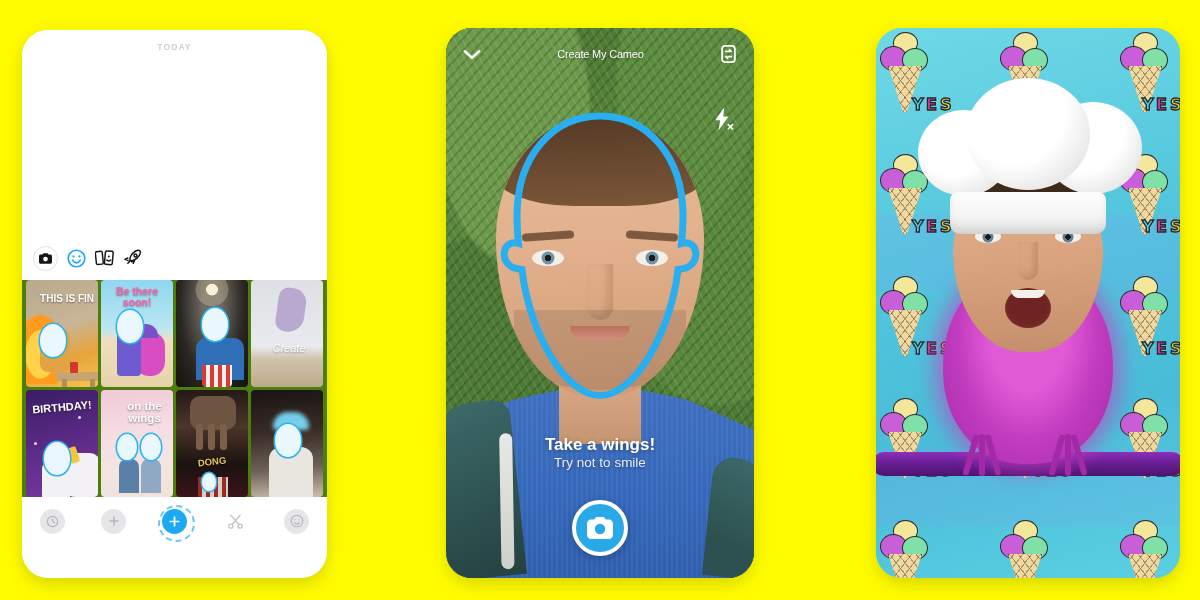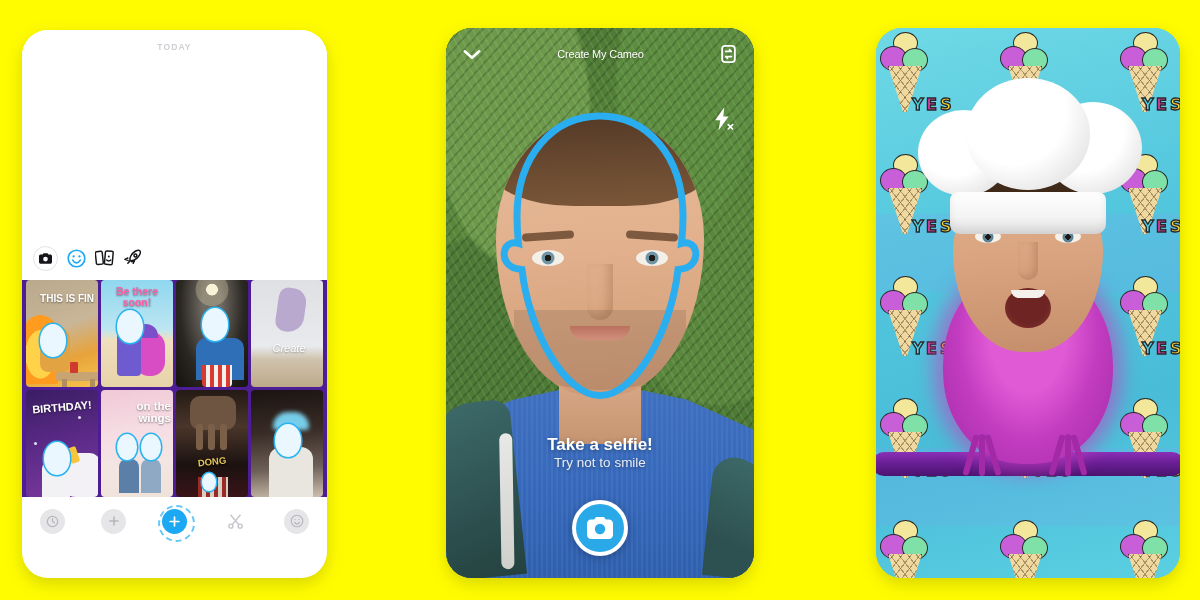--- a/index.html
+++ b/index.html
@@ -67,21 +67,21 @@
   }
   .send-field {
     flex:1; height:25px; border-radius:13px; background:#f1f1f3;
     display:flex; align-items:center; padding:0 9px;
   }
   .send-field .ph { font-size:12.5px; color:#b4b4ba; flex:1; }
   .bar-icon { flex:none; display:flex; align-items:center; justify-content:center; }
 
   .cameo-grid {
     display:grid; grid-template-columns:repeat(4,1fr);
-    gap:3px; padding:0 4px; background:#4c1d95;
+    gap:3px; padding:0 4px; background:#4d7c0f;
   }
   .cameo-tile {
     position:relative; height:107px; border-radius:4px; overflow:hidden;
     background:#ddd;
   }
   .cameo-face {
     position:absolute; width:26px; height:33px; border-radius:50% 50% 48% 48%;
     background:#eaf7ff; box-shadow:0 0 0 1.5px #2ab3f0;
   }
   .tile-text {
@@ -446,21 +446,21 @@
         <div class="kid"></div>
         <div class="cameo-face" style="left:18px;top:52px;"></div>
         <div class="tile-text" style="left:2px;right:2px;top:12px;font-size:11px;text-align:center;transform:rotate(-5deg);">BIRTHDAY!</div>
       </div>
 
       <div class="cameo-tile t-wings">
         <div class="p1"></div>
         <div class="p2"></div>
         <div class="cameo-face" style="left:16px;top:44px;width:20px;height:26px;"></div>
         <div class="cameo-face" style="left:40px;top:44px;width:20px;height:26px;"></div>
-        <div class="tile-text" style="left:17px;right:2px;top:10px;font-size:11.5px;text-align:right;">on the wings</div>
+        <div class="tile-text" style="left:17px;right:2px;top:10px;font-size:11.5px;text-align:center;">on the wings</div>
       </div>
 
       <div class="cameo-tile t-dong">
         <div class="hand"></div>
         <div class="f1"></div>
         <div class="f2"></div>
         <div class="f3"></div>
         <div class="bucket"></div>
         <div class="gold">DONG</div>
         <div class="cameo-face" style="left:26px;bottom:6px;width:14px;height:18px;"></div>
@@ -570,21 +570,21 @@
     <div class="cam-flash">
       <span>
         <svg width="22" height="26" viewBox="0 0 22 26" fill="#fff">
           <path d="M12.4 1L3.2 14.2h5.1L6.4 24.4 16.6 10.6h-5.4L12.4 1z"></path>
           <path d="M16.2 18.6l4.4 4.4M20.6 18.6l-4.4 4.4" stroke="#fff" stroke-width="1.6" stroke-linecap="round" fill="none"></path>
         </svg>
       </span>
     </div>
 
     <div class="cam-cta">
-      <div class="cta-main">Take a selfie!</div>
+      <div class="cta-main">Take a wings!</div>
       <div class="cta-sub">Try not to smile</div>
     </div>
 
     <div class="shutter">
       <span>
         <svg width="26" height="22" viewBox="0 0 26 22" fill="#fff">
           <path d="M9 0h8l1.8 2.6H22c2.2 0 4 1.8 4 4V18c0 2.2-1.8 4-4 4H4c-2.2 0-4-1.8-4-4V6.6c0-2.2 1.8-4 4-4h3.2L9 0z"></path>
           <circle cx="13" cy="12" r="5.2" fill="#2AA9E8"></circle>
         </svg>
       </span>

